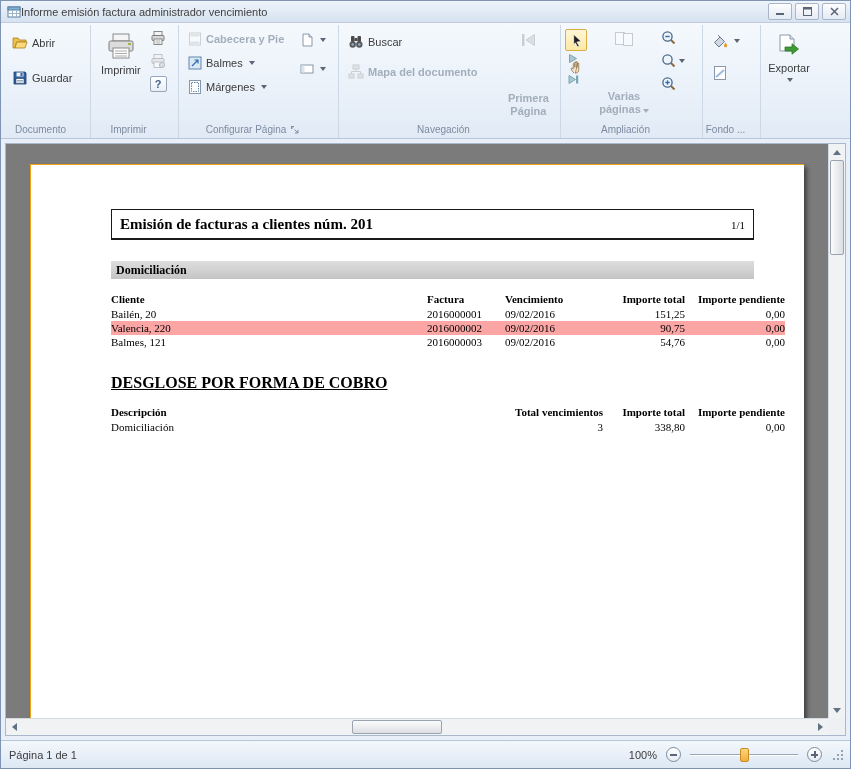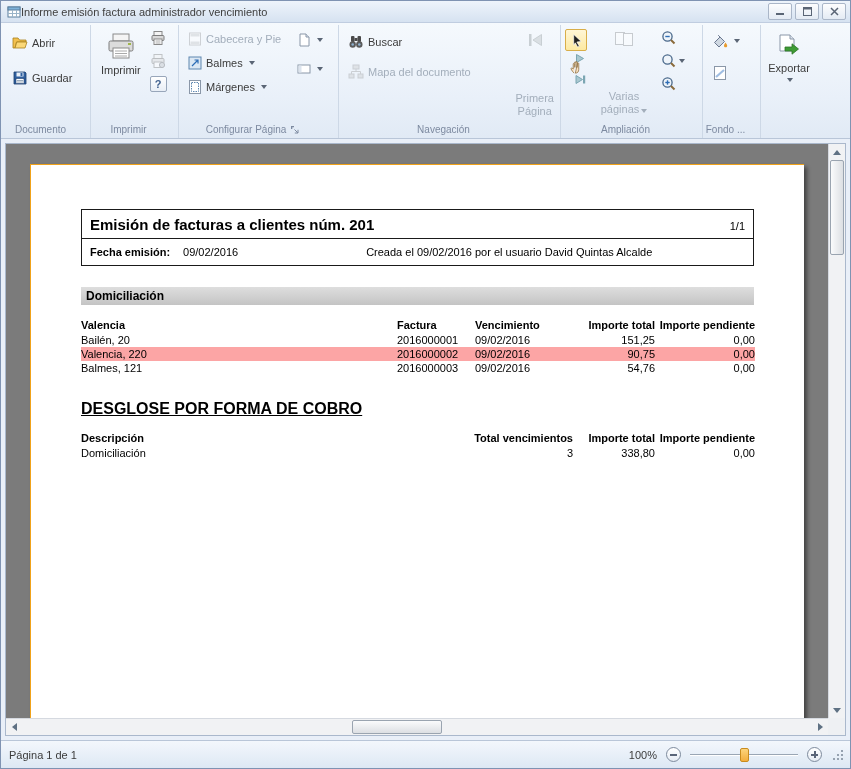--- a/index.html
+++ b/index.html
@@ -46,21 +46,21 @@
   .btn {
     display: flex; align-items: center; gap: 4px;
     padding: 2px 4px; border: 1px solid transparent; border-radius: 2px;
     white-space: nowrap; color: #3b3b3b;
   }
   .bigbtn {
     display: flex; flex-direction: column; align-items: center; justify-content: flex-start;
     gap: 3px; padding: 3px 5px; border: 1px solid transparent; border-radius: 2px;
     text-align: center; line-height: 1.15;
   }
-  .disabled { color: #a3aebb; }
+  .disabled { color: #a3aebb; font-weight: bold; }
   .disabled svg { opacity: .45; filter: grayscale(.8); }
   .tool {
     padding: 2px; border: 1px solid transparent; border-radius: 2px;
     display: flex; align-items: center; justify-content: center;
     width: 22px; height: 22px;
   }
   .tool.selected { background: linear-gradient(#fff6d6, #fde9a2); border-color: #d9ae49; }
   .caret {
     display: inline-block; width: 0; height: 0;
     border-left: 3px solid transparent; border-right: 3px solid transparent;
@@ -78,22 +78,23 @@
   .preview-wrap {
     flex: 1 1 auto; margin: 4px; position: relative;
     background: #7b7b7b; border: 1px solid #aab8cc; overflow: hidden;
   }
   .viewport { position: absolute; top: 0; left: 0; right: 17px; bottom: 17px; display: flex; justify-content: center; overflow: hidden; }
   .page {
     margin-top: 20px; width: 774px; height: 570px;
     background: #ffffff;
     border-top: 1px solid #f0a21a; border-left: 1px solid #f0a21a;
     box-shadow: 3px 3px 4px rgba(0,0,0,.45);
-    padding: 44px 50px 0 50px;
+    padding: 44px 50px 0 80px;
     color: #000;
+    font-family: Liberation Serif, serif;
   }
   .hdr-box { border: 1px solid #1a1a1a; }
   .hdr-title-row {
     display: flex; align-items: baseline; justify-content: space-between;
     padding: 6px 8px 5px 8px; border-bottom: 1px solid #1a1a1a;
   }
   .hdr-title { font-size: 15px; font-weight: bold; }
   .hdr-pagenum { font-size: 11px; }
   .hdr-meta-row { display: flex; align-items: baseline; padding: 7px 8px; font-size: 11px; }
   .hdr-meta-row .flabel { font-weight: bold; }
@@ -343,21 +344,21 @@
         <span class="icon">
           <svg width="9" height="9" viewBox="0 0 9 9">
               <path d="M1 1h3v1.3H2.3V4H1z" fill="#7d8aa0"></path>
               <path d="M8 8H4.8M8 8V4.8M8 8L4.5 4.5" stroke="#7d8aa0" fill="none"></path>
             </svg>
         </span>
       </div>
     </div>
 
     <div class="rgroup" style="width:222px">
-      <div class="rbody" style="gap:25px;">
+      <div class="rbody" style="gap:12px;">
         <div class="vstack" style="gap:8px; margin-top:4px;">
           <div class="btn">
             <span class="icon">
               <svg width="16" height="16" viewBox="0 0 16 16">
                   <rect x="3" y="2" width="3.5" height="6" rx="1" fill="#4a4a4a"></rect>
                   <rect x="9.5" y="2" width="3.5" height="6" rx="1" fill="#4a4a4a"></rect>
                   <rect x="6.5" y="4" width="3" height="3" fill="#4a4a4a"></rect>
                   <circle cx="4.7" cy="10.5" r="3.2" fill="#5a5a5a"></circle>
                   <circle cx="11.3" cy="10.5" r="3.2" fill="#5a5a5a"></circle>
                   <circle cx="4.7" cy="10.5" r="1.3" fill="#8fb2d0"></circle>
@@ -518,43 +519,38 @@
   </div>
 
   <div class="preview-wrap">
     <div class="viewport">
       <div class="page">
 
         <div class="hdr-box">
           <div class="hdr-title-row">
             <span class="hdr-title">Emisión de facturas a clientes núm. 201</span>
             <span class="hdr-pagenum">1/1</span>
-          </div>
-          <div class="hdr-meta-row">
-            <span class="flabel">Fecha emisión:</span>
-            <span class="fvalue">09/02/2016</span>
-            <span class="fcreada">Creada el 09/02/2016 por el usuario David Quintas Alcalde</span>
           </div>
         </div>
 
         <div class="section-bar">
           <span>Domiciliación</span>
         </div>
 
         <table class="rpt">
           <colgroup>
               <col style="width:316px">
               <col style="width:78px">
               <col style="width:98px">
               <col style="width:82px">
               <col style="width:100px">
             </colgroup>
           <thead>
             <tr>
-              <th>Valencia</th>
+              <th>Cliente</th>
               <th>Factura</th>
               <th>Vencimiento</th>
               <th class="num">Importe total</th>
               <th class="num">Importe pendiente</th>
             </tr>
           </thead>
           <tbody>
             <tr>
               <td>Bailén, 20</td>
               <td>2016000001</td>

